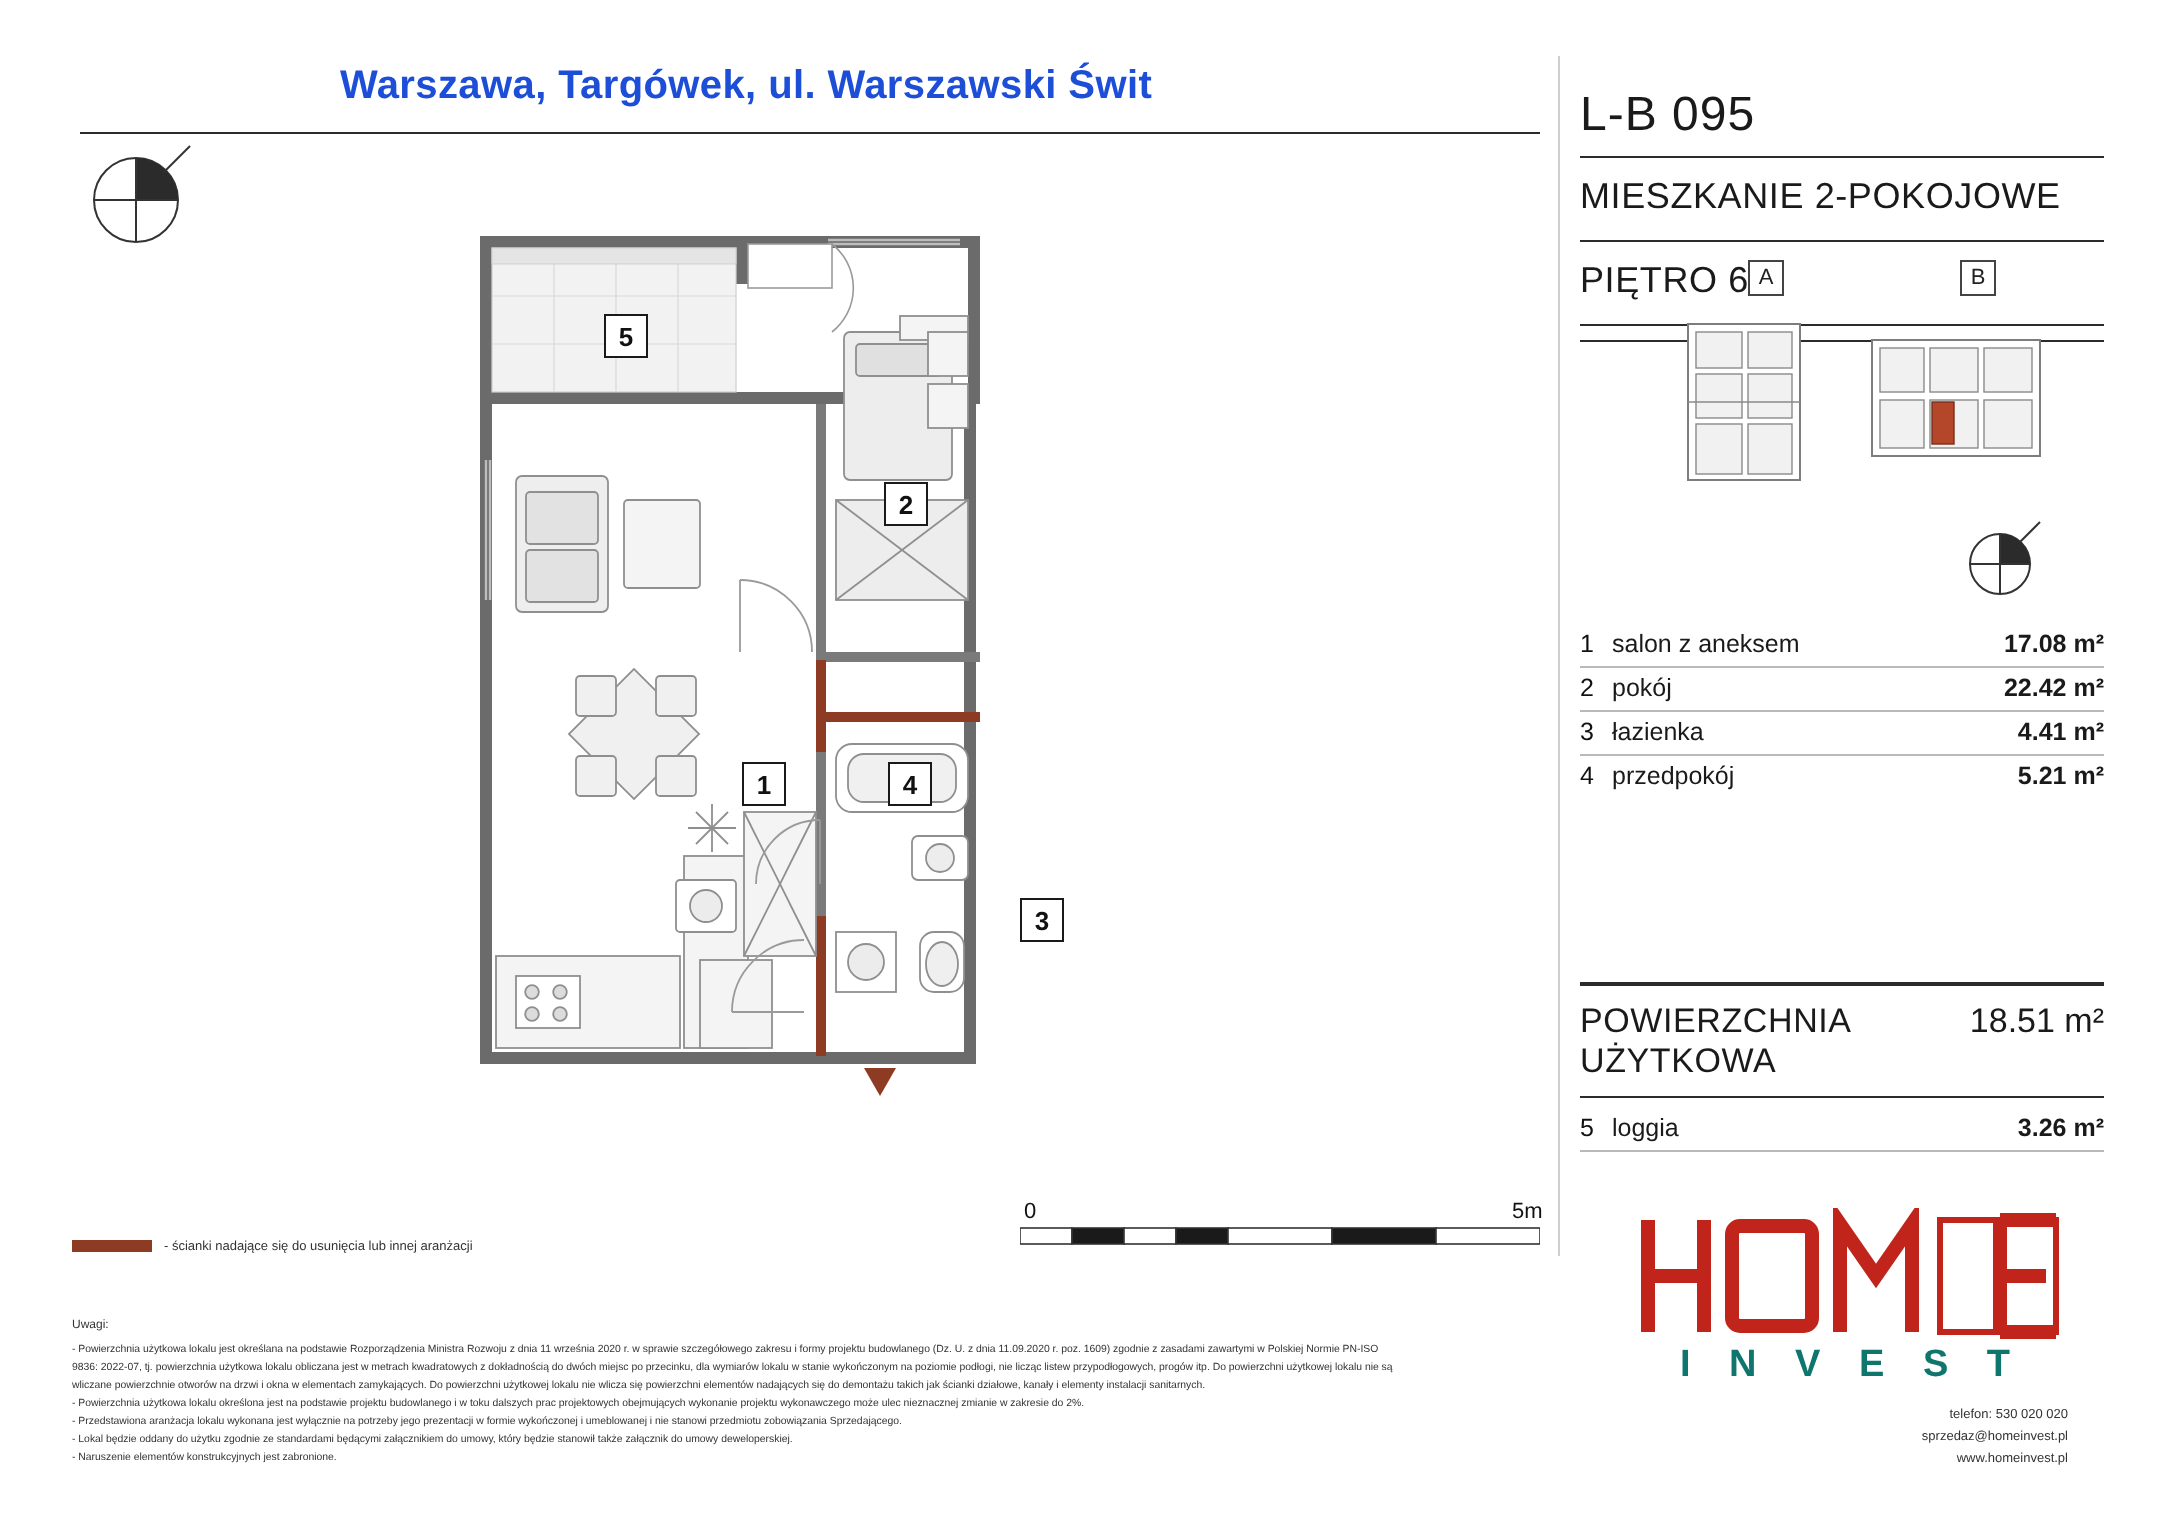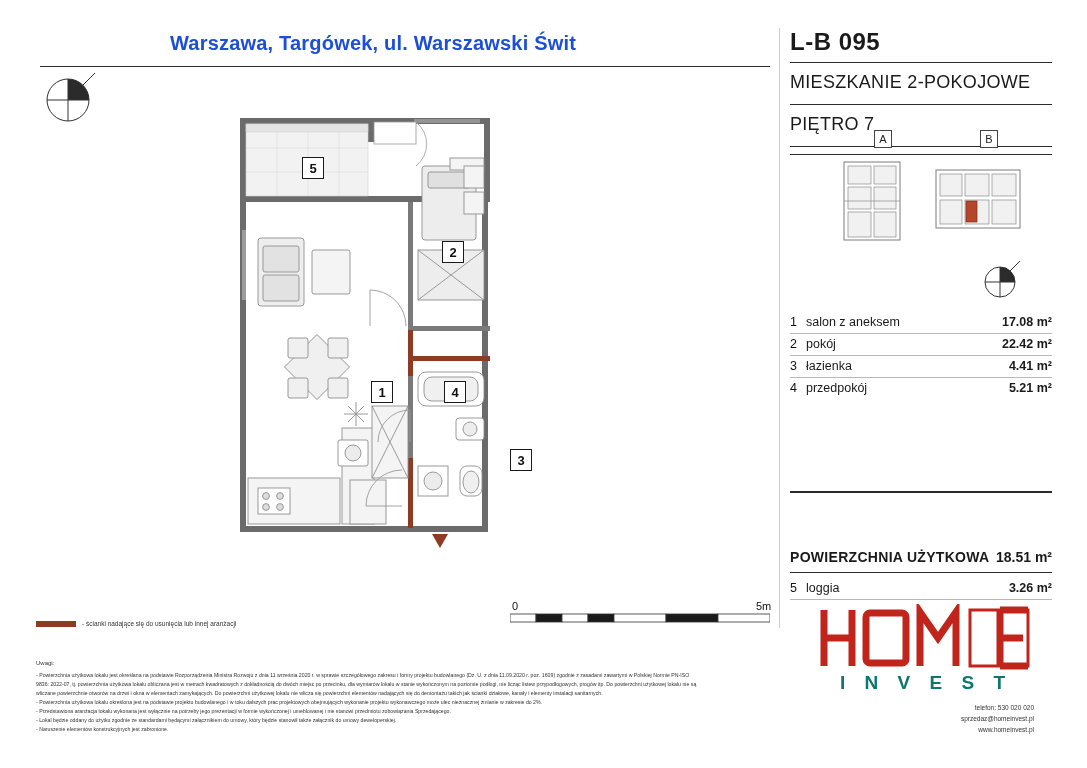--- a/index.html
+++ b/index.html
@@ -24,21 +24,21 @@
     position:absolute; left:40px; top:66px; width:730px; height:1px;
     background:#2b2b2b;
   }
 
   
   .compass-left { position:absolute; left:38px; top:70px; width:60px; height:60px; }
   .compass-right { position:absolute; left:978px; top:258px; width:44px; height:44px; }
 
   
   .rh { position:absolute; left:790px; top:28px; width:262px; }
-  .rh-code { font-size:24px; font-weight:bold; letter-spacing:0.5px; }
+  .rh-code { font-size:24px; font-weight:normal; letter-spacing:0.5px;margin-top:16px; }
   .rh-line { height:1px; background:#2b2b2b; margin:6px 0 7px; }
   .rh-row { font-size:18px; letter-spacing:0.3px; padding:2px 0 5px; }
 
   
   .keyplans { position:absolute; left:790px; top:130px; width:262px; height:120px; }
   .kp-badge {
     position:absolute; width:18px; height:18px; border:1px solid #444;
     font-size:11px; display:flex; align-items:center; justify-content:center;
     background:#fff; color:#222;
   }
@@ -53,23 +53,22 @@
     display:flex; align-items:baseline;
     font-size:12.5px; padding:3px 0 4px;
   }
   .sched-row .no { width:16px; color:#111; }
   .sched-row .nm { flex:1; }
   .sched-row .ar { text-align:left; font-weight:bold; white-space:nowrap; }
   .hr-thin { height:1px; background:#b9b9b9; }
   .hr-bold { height:1.6px; background:#2b2b2b; }
 
   .total {
-    display:flex; align-items:baseline; font-size:14px; font-weight:bold;
+    display:flex; align-items:baseline; font-size:17px; font-weight:normal;
     padding:8px 0 7px;
-    margin-top:48px;
   }
   .total .nm { flex:1; letter-spacing:0.3px; }
 
   
   .plan { position:absolute; left:232px; top:110px; width:380px; height:460px; }
 
   
   .tag {
     position:absolute; border:1.4px solid #1a1a1a; background:#fff;
     font-size:13px; font-weight:bold; display:flex;
@@ -120,21 +119,21 @@
     </svg>
   </div>
 
   <div class="vsep"></div>
 
   <div class="rh">
     <div class="rh-code">L-B 095</div>
     <div class="rh-line"></div>
     <div class="rh-row">MIESZKANIE 2-POKOJOWE</div>
     <div class="rh-line"></div>
-    <div class="rh-row">PIĘTRO 7</div>
+    <div class="rh-row">PIĘTRO 6</div>
     <div class="rh-line"></div>
     <div class="rh-line"></div>
   </div>
 
   <div class="keyplans">
     <div class="kp-badge" style="left:84px; top:0;">A</div>
     <div class="kp-badge" style="left:190px; top:0;">B</div>
 
     <div class="kp-box" style="left:40px; top:26px;">
       <svg width="86" height="90" viewBox="0 0 86 90">

